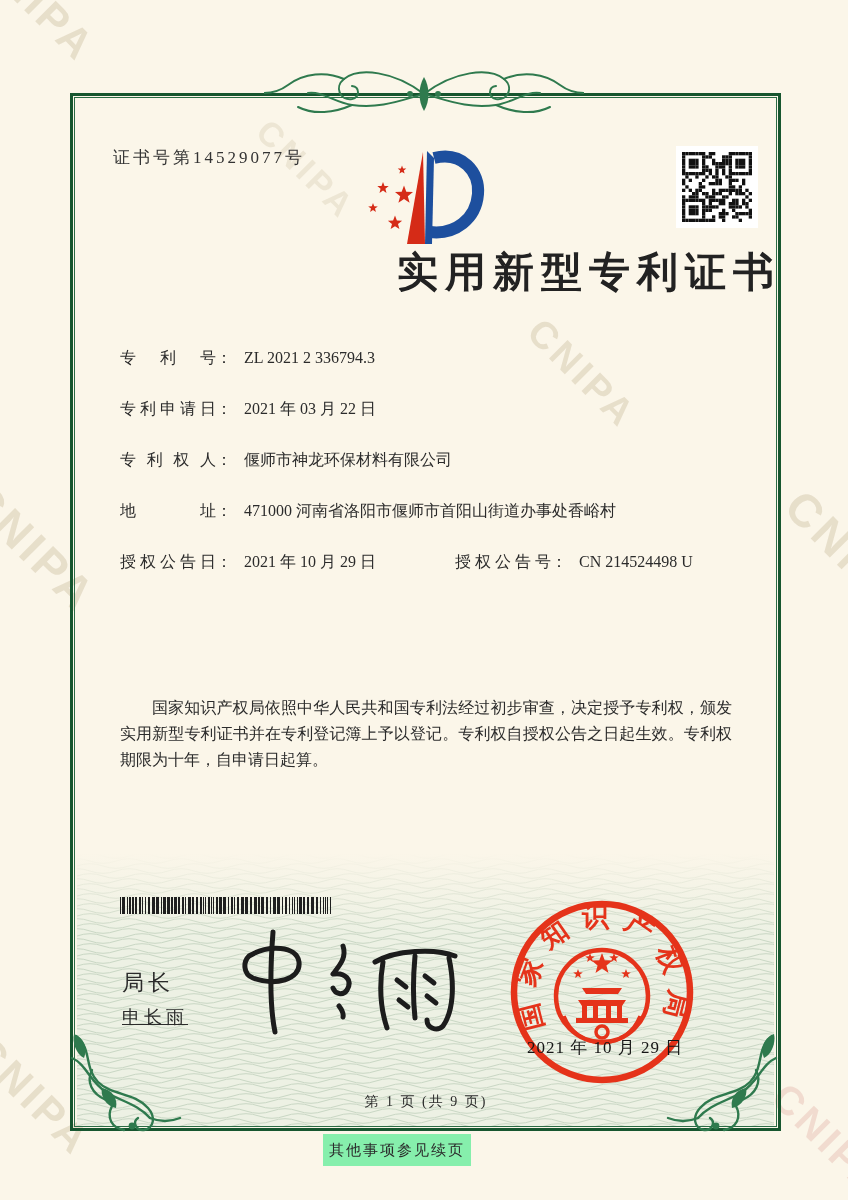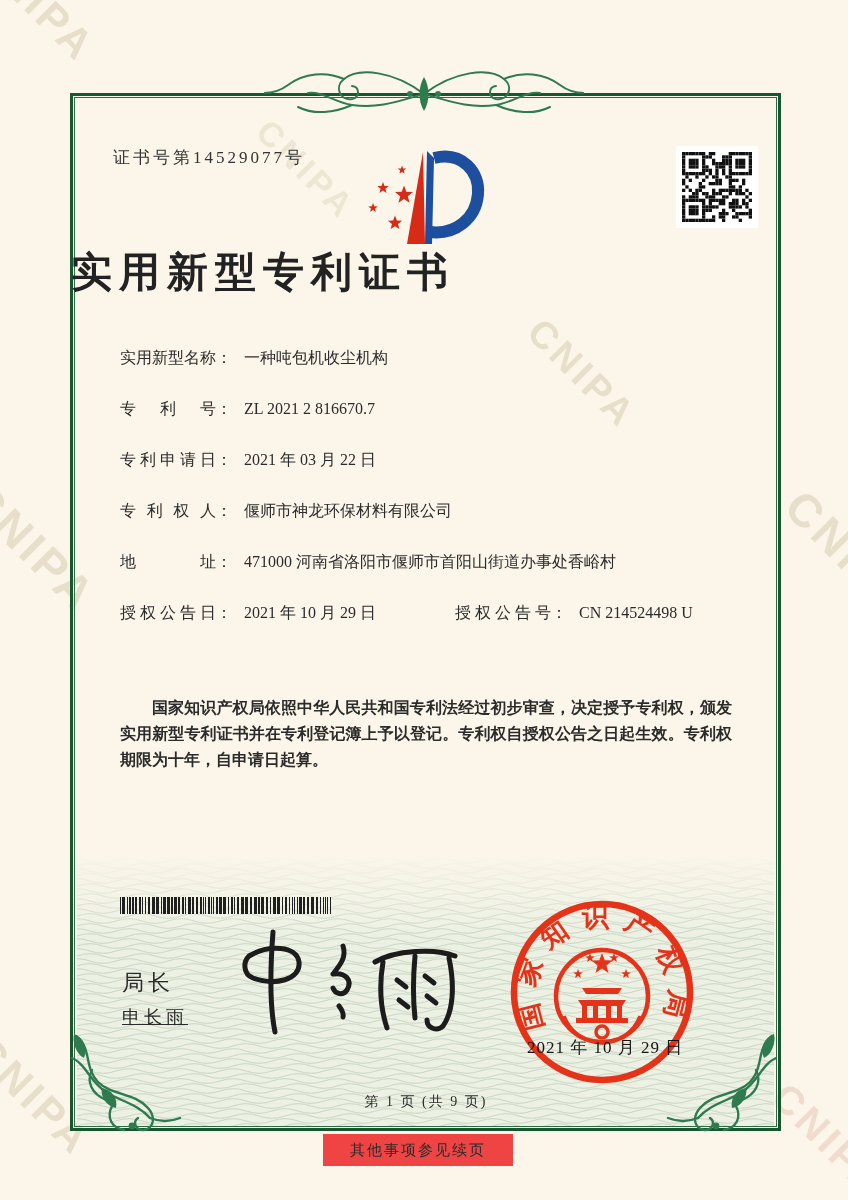--- a/index.html
+++ b/index.html
@@ -30,45 +30,45 @@
                background:linear-gradient(180deg,#fbf6e9 0%, rgba(251,246,233,0) 100%); }
 
   .ornament { position:absolute; z-index:6; }
 
   .cert-no { position:absolute; left:113px; top:146px; font-size:17px; letter-spacing:3px;
              color:#333; z-index:3; }
   .qr-box { position:absolute; left:676px; top:146px; width:82px; height:82px; background:#fff;
             z-index:3; }
   .logo { position:absolute; left:358px; top:144px; z-index:3; }
 
-  .title { position:absolute; left:71px; top:245px; width:710px; text-align:left;
+  .title { position:absolute; left:71px; top:245px; width:710px; text-align:right;
            font-size:41px; font-weight:bold; letter-spacing:7px; color:#222; z-index:3; }
 
   .fields { position:absolute; left:120px; top:348px; width:620px; z-index:3; font-size:16px; }
   .frow { position:relative; height:22px; margin-bottom:29px; white-space:nowrap; }
   .flabel { display:inline-block; width:96px; text-align:justify; text-align-last:justify; }
   .fcolon { display:inline-block; margin-right:12px; }
   .pair2 { position:absolute; left:335px; top:0; }
 
   .body-text { position:absolute; left:120px; top:695px; width:612px; font-size:16px;
-               line-height:26px; text-align:justify; z-index:3;font-weight:bold; }
+               line-height:26px; text-align:justify; z-index:3; }
   .body-text p { text-indent:2em; }
 
   .barcode { position:absolute; left:120px; top:897px; z-index:3; }
   .signer-title { position:absolute; left:122px; top:968px; font-size:22px; letter-spacing:4px; z-index:3;}
   .signer-name  { position:absolute; left:122px; top:1005px; font-size:18px; letter-spacing:4px; z-index:3;text-decoration:underline;}
   .signature { position:absolute; left:235px; top:928px; z-index:3; }
 
   .seal { position:absolute; left:502px; top:892px; z-index:4; }
   .seal-date { position:absolute; left:527px; top:1036px; font-size:17px; letter-spacing:1px;
                color:#151515; z-index:5; white-space:nowrap; }
 
   .page-footer { position:absolute; left:71px; top:1093px; width:710px; text-align:center;
                  font-size:14px; letter-spacing:2px; z-index:3; }
-  .cont-note { position:absolute; left:323px; top:1134px; width:190px; height:32px; background:#ef4444;
+  .cont-note { position:absolute; left:323px; top:1134px; width:148px; height:32px; background:#86efac;
                text-align:center; line-height:32px; font-size:15px; letter-spacing:2px; z-index:7; }
 </style>
 </head>
 <body>
 
 <div id="page">
 
   <span class="wm wm1">CNIPA</span>
   <span class="wm wm2">CNIPA</span>
   <span class="wm wm3">CNIPA</span>
@@ -387,24 +387,21 @@
         <rect x="36.0" y="72.7" width="3.3" height="3.3" fill="#111"></rect>
         <rect x="46.0" y="72.7" width="3.3" height="3.3" fill="#111"></rect>
         <rect x="62.7" y="72.7" width="3.3" height="3.3" fill="#111"></rect>
       </svg>
   </div>
 
   <div class="title">实用新型专利证书</div>
 
   <div class="fields">
     <div class="frow">
-      <span class="flabel">实用新型名称</span><span class="fcolon">：</span><span class="fvalue">一种吨包机收尘机构</span>
-    </div>
-    <div class="frow">
-      <span class="flabel">专利号</span><span class="fcolon">：</span><span class="fvalue">ZL 2021 2 816670.7</span>
+      <span class="flabel">专利号</span><span class="fcolon">：</span><span class="fvalue">ZL 2021 2 336794.3</span>
     </div>
     <div class="frow">
       <span class="flabel">专利申请日</span><span class="fcolon">：</span><span class="fvalue">2021 年 03 月 22 日</span>
     </div>
     <div class="frow">
       <span class="flabel">专利权人</span><span class="fcolon">：</span><span class="fvalue">偃师市神龙环保材料有限公司</span>
     </div>
     <div class="frow">
       <span class="flabel">地址</span><span class="fcolon">：</span><span class="fvalue">471000 河南省洛阳市偃师市首阳山街道办事处香峪村</span>
     </div>

